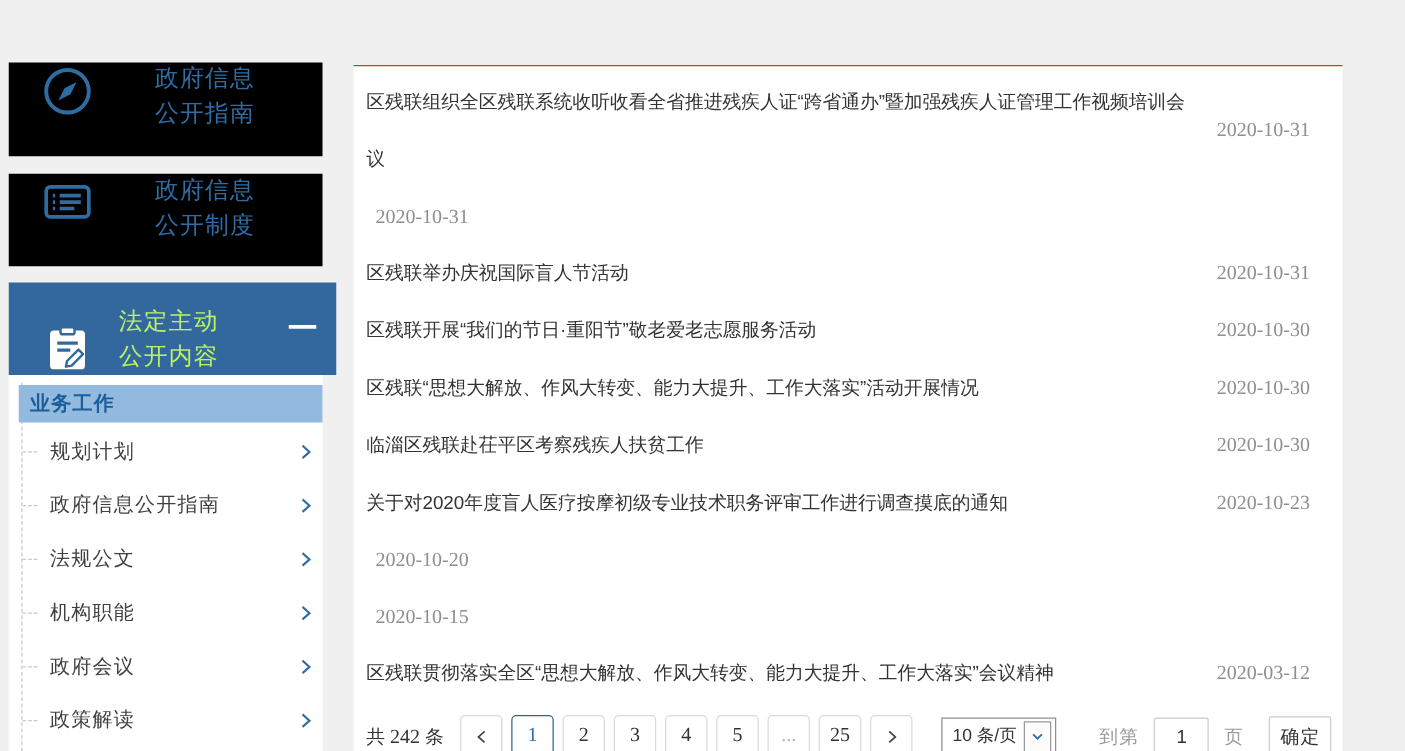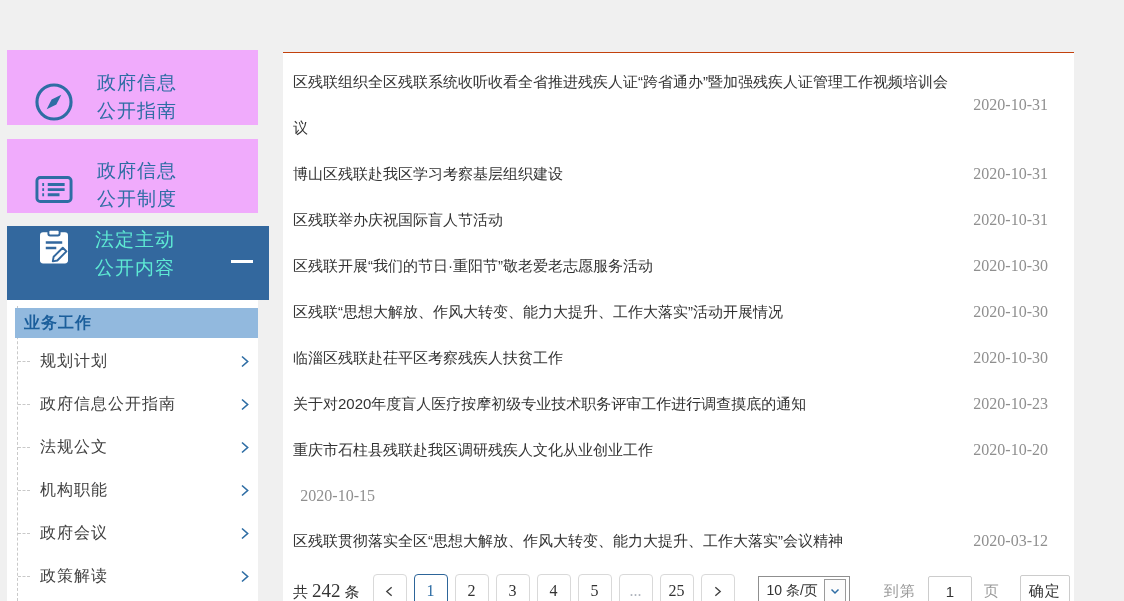--- a/index.html
+++ b/index.html
@@ -15,32 +15,32 @@
   body{
     width:1124px;height:601px;position:relative;overflow:hidden;
     background:var(--page-bg);
     font-family:"Liberation Sans",sans-serif;
     color:#333;
   }
   .serif{font-family:"Liberation Serif",serif;}
 
   
   .sidebar-card{
-    position:absolute;left:7px;width:251px;background:#f0abfc;
-    display:flex;align-items:flex-end;cursor:pointer;
+    position:absolute;left:7px;width:251px;background:#000000;
+    display:flex;align-items:flex-start;cursor:pointer;gap:27px;
   }
   #card-guide{top:50px;height:75px;}
   #card-system{top:139px;height:74px;}
   .card-icon{margin-left:24px;width:46px;height:46px;color:var(--accent-blue);flex:0 0 auto;display:flex;align-items:center;justify-content:center;}
   .card-icon svg{width:44px;height:44px;}
   .card-text{margin-left:20px;font-size:19px;line-height:28px;color:var(--accent-blue);letter-spacing:1px;}
 
   .section-header{
     position:absolute;left:7px;top:226px;width:262px;height:74px;
-    background:var(--section-bg);color:#5eead4;display:flex;align-items:flex-start;cursor:pointer;
+    background:var(--section-bg);color:#bef264;display:flex;align-items:flex-end;cursor:pointer;
   }
   .section-icon{margin-left:26px;width:42px;height:42px;flex:0 0 auto;}
   .section-icon svg{width:42px;height:42px;}
   .section-text{margin-left:20px;font-size:19px;line-height:28px;letter-spacing:1px;}
   .collapse-dash{position:absolute;right:16px;top:34px;width:22px;height:3px;background:#fff;}
 
   .menu-panel{position:absolute;left:7px;top:300px;width:251px;height:301px;background:#fff;}
   .tree-line{position:absolute;left:10px;top:6px;bottom:0;border-left:1px dashed #c9c9c9;}
   .active-item{
     position:relative;margin:8px 0 2px 8px;height:30px;background:var(--active-item-bg);
@@ -59,21 +59,21 @@
     position:absolute;left:283px;top:52px;width:791px;height:549px;background:#fff;
     border-top:1px solid #c2410c;padding:6px 26px 0 10px;
   }
   .news-row{display:flex;align-items:center;min-height:45px;}
   .news-title{flex:1;font-size:15px;line-height:46px;color:#333;padding-right:18px;cursor:pointer;}
   .news-date{width:82px;text-align:right;font-family:"Liberation Serif",serif;font-size:16px;color:var(--date-gray);flex:0 0 auto;}
 
   
   .pagination{display:flex;align-items:center;margin-top:10px;font-size:15px;color:#333;}
   .total{margin-right:13px;white-space:nowrap;}
-  .total .serif{margin:16px 4px;font-size:19px;}
+  .total .serif{margin:16px 4px;font-size:16px;}
   .pages{display:flex;align-items:center;}
   .page-btn{
     min-width:34px;height:34px;border:1px solid #d9d9d9;border-radius:4px;background:#fff;
     display:flex;align-items:center;justify-content:center;margin-right:7px;
     font-family:"Liberation Serif",serif;font-size:16px;color:#333;cursor:pointer;padding:0 4px;
   }
   .page-btn.active{border-color:#2d6599;color:var(--accent-blue);}
   .page-btn.ellipsis{color:#aeb4bc;}
   .page-btn.arrow svg{display:block;}
   .size-select{
@@ -208,21 +208,20 @@
 <main class="main-panel">
 
   <div class="news-list">
 
       <div class="news-row">
         <span class="news-title">区残联组织全区残联系统收听收看全省推进残疾人证“跨省通办”暨加强残疾人证管理工作视频培训会议</span>
         <span class="news-date">2020-10-31</span>
       </div>
 
       <div class="news-row">
-        <span class="news-title">博山区残联赴我区学习考察基层组织建设</span>
         <span class="news-date">2020-10-31</span>
       </div>
 
       <div class="news-row">
         <span class="news-title">区残联举办庆祝国际盲人节活动</span>
         <span class="news-date">2020-10-31</span>
       </div>
 
       <div class="news-row">
         <span class="news-title">区残联开展“我们的节日·重阳节”敬老爱老志愿服务活动</span>
@@ -238,21 +237,20 @@
         <span class="news-title">临淄区残联赴茌平区考察残疾人扶贫工作</span>
         <span class="news-date">2020-10-30</span>
       </div>
 
       <div class="news-row">
         <span class="news-title">关于对2020年度盲人医疗按摩初级专业技术职务评审工作进行调查摸底的通知</span>
         <span class="news-date">2020-10-23</span>
       </div>
 
       <div class="news-row">
-        <span class="news-title">重庆市石柱县残联赴我区调研残疾人文化从业创业工作</span>
         <span class="news-date">2020-10-20</span>
       </div>
 
       <div class="news-row">
         <span class="news-date">2020-10-15</span>
       </div>
 
       <div class="news-row">
         <span class="news-title">区残联贯彻落实全区“思想大解放、作风大转变、能力大提升、工作大落实”会议精神</span>
         <span class="news-date">2020-03-12</span>

